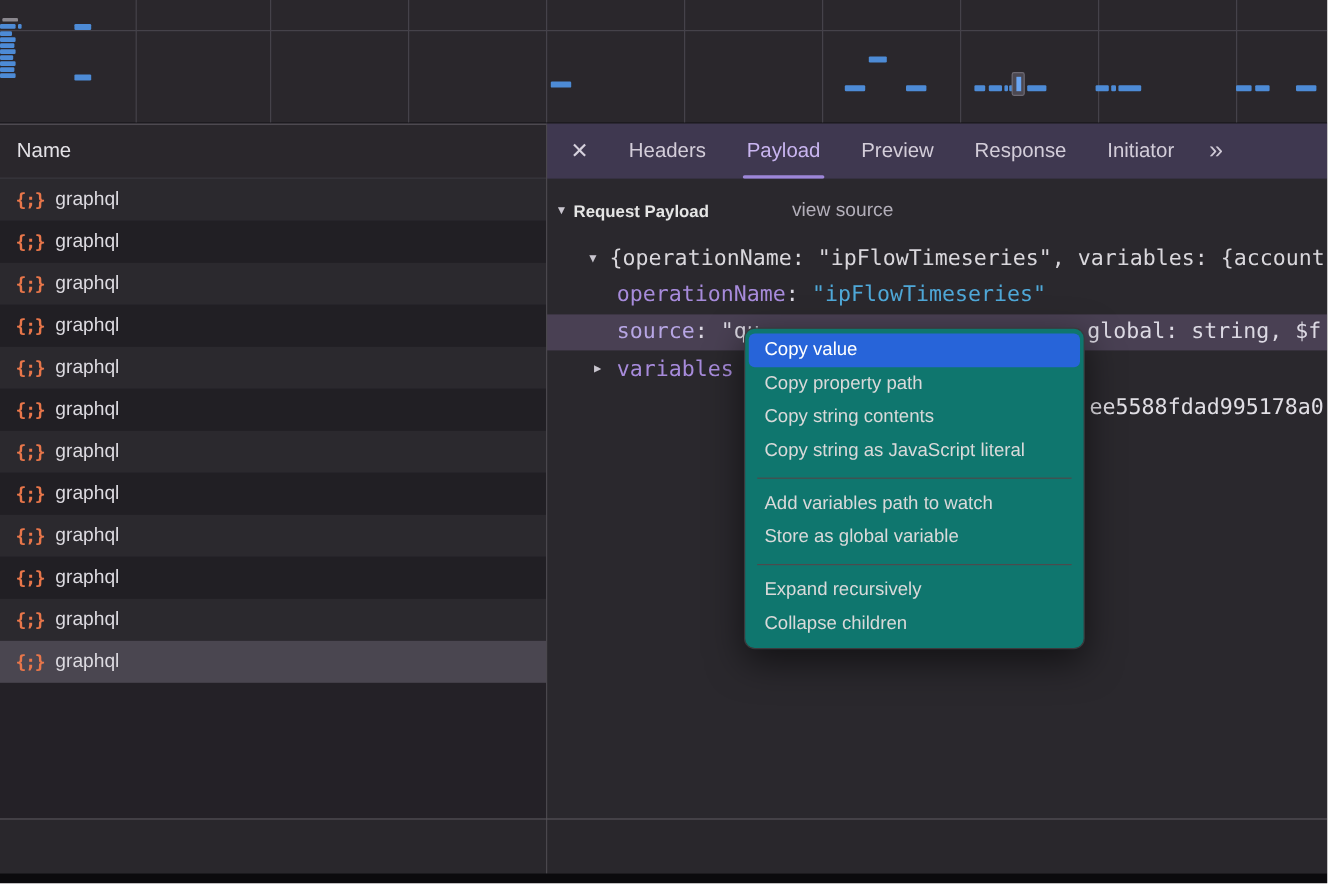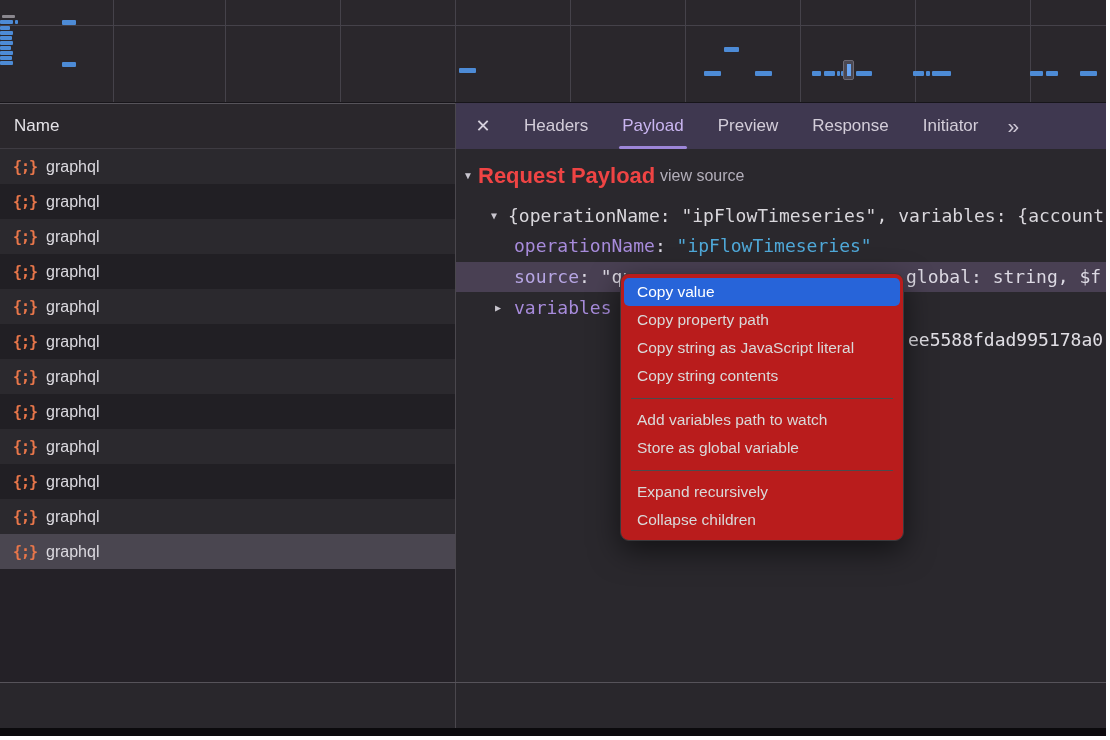--- a/index.html
+++ b/index.html
@@ -48,32 +48,32 @@
   .tab.active { color:#c9b5f0; }
   .tab.active::after { content:""; position:absolute; left:-3px; right:-3px; bottom:0;
                        height:3px; border-radius:2px; background:#9d86d9; }
   .overflow-btn { margin-left:12px; color:#cfc9d6; font-size:21px; cursor:pointer; line-height:46px; }
 
   
   .payload { position:absolute; left:0; top:46px; right:0; height:533px;
              background:#2a282d; overflow:hidden; }
   .pline { position:absolute; left:0; right:0; height:30px; line-height:30px; white-space:nowrap; }
   .tri { display:inline-block; font-size:10px; color:#c9c6cf; vertical-align:1px; }
-  .sec-title { font-size:22px; font-weight:bold; color:#ef4444; }
+  .sec-title { font-size:14px; font-weight:bold; color:#e5e5e5; }
   .view-source { position:absolute; left:205px; color:#b3afba; font-size:16px; }
   .code { font-family:"DejaVu Sans Mono", monospace; font-size:18px; color:#d9d7dc; }
   .k { color:#a78bdb; }
   .s { color:#4fa8d8; }
   .plain { color:#dcd9e3; }
   .row-sel { background:#494053; }
   .abs { position:absolute; }
 
   
   .ctx-menu { position:absolute; left:620px; top:273px; width:284px;
-              background:#b91c1c; border:1px solid #3a3a3d; border-radius:9px;
+              background:#0f766e; border:1px solid #3a3a3d; border-radius:9px;
               box-shadow:0 10px 30px rgba(0,0,0,0.55); padding:4px 0 6px 0; z-index:20; }
   .ctx-item { height:28px; line-height:28px; margin:0 3px; padding-left:13px;
               font-size:15.5px; color:#d9d9d9; border-radius:5px; cursor:pointer; white-space:nowrap; }
   .ctx-item.hl { background:#2764d9; color:#ffffff; }
   .ctx-div { height:16px; position:relative; }
   .ctx-div::after { content:""; position:absolute; left:10px; right:10px; top:8px;
                     height:1px; background:#4b4b4d; }
 </style>
 </head>
 <body>
@@ -226,22 +226,22 @@
   </div>
 
   <div class="vdivider"></div>
   <div class="hdivider"></div>
   <div class="footer-area"></div>
   <div class="bottom-edge"></div>
 
   <div class="ctx-menu" id="ctx-menu">
       <div class="ctx-item hl">Copy value</div>
       <div class="ctx-item">Copy property path</div>
+      <div class="ctx-item">Copy string contents</div>
       <div class="ctx-item">Copy string as JavaScript literal</div>
-      <div class="ctx-item">Copy string contents</div>
       <div class="ctx-div"></div>
       <div class="ctx-item">Add variables path to watch</div>
       <div class="ctx-item">Store as global variable</div>
       <div class="ctx-div"></div>
       <div class="ctx-item">Expand recursively</div>
       <div class="ctx-item">Collapse children</div>
     </div>
 </div>
 
 </body></html>

